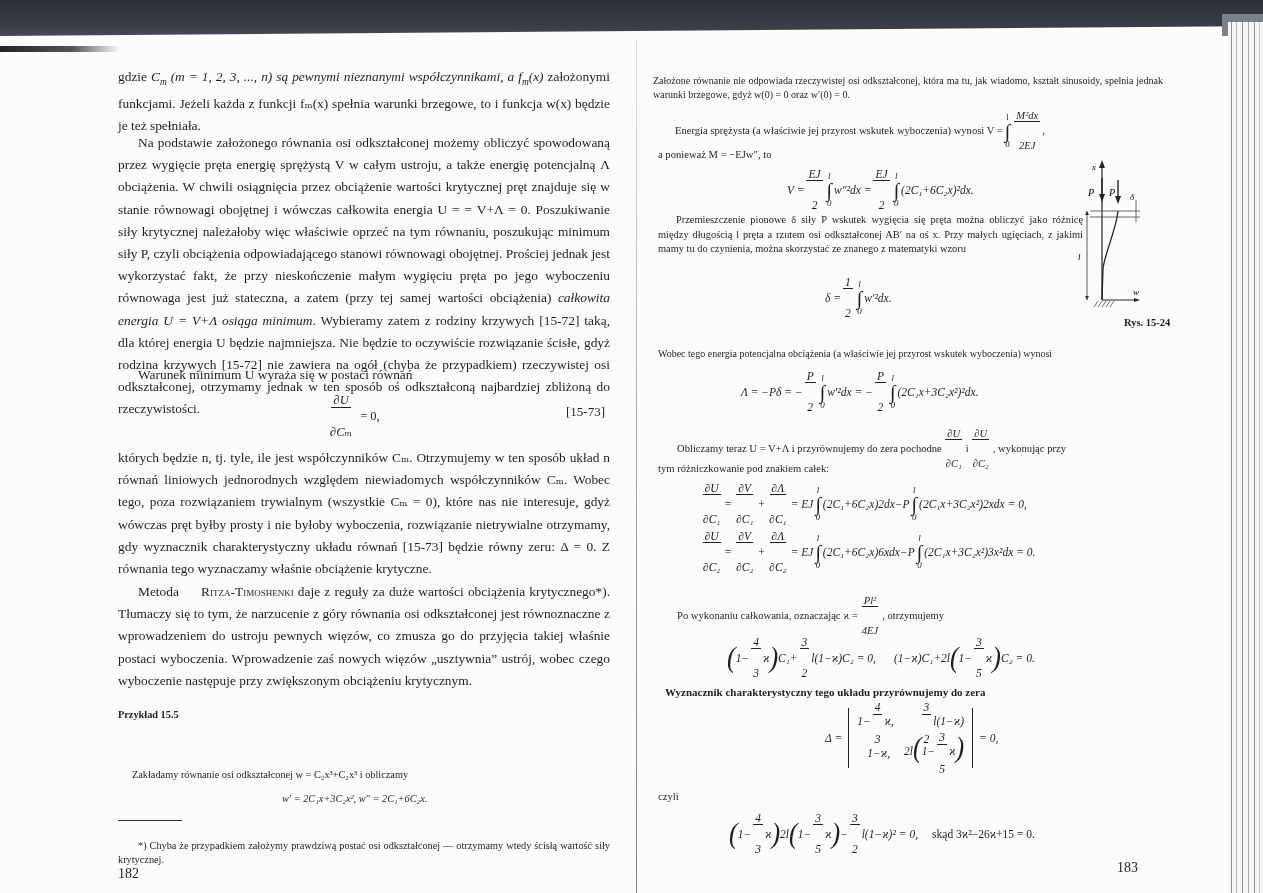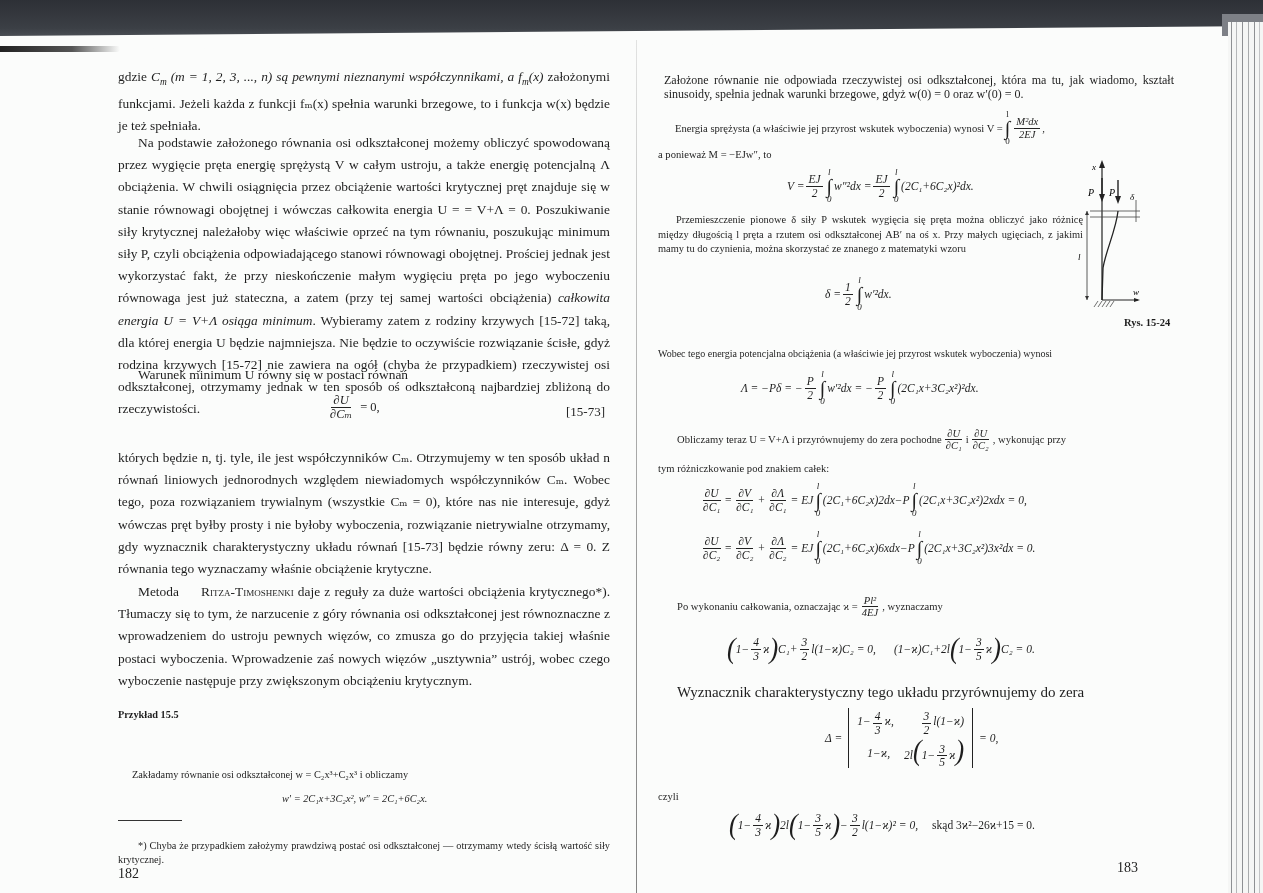--- a/index.html
+++ b/index.html
@@ -21,21 +21,21 @@
   .left-page{left:0;width:636px;}
   .right-page{left:637px;width:591px;}
 
   .p{position:absolute;font-size:13.4px;line-height:22.2px;text-align:justify;}
   .small{font-size:10.3px;line-height:13.6px;text-align:justify;position:absolute;}
   .indent{text-indent:20px;}
   .it{font-style:italic;}
   .sc{font-variant:small-caps;margin-left:18px;}
   .b{font-weight:bold;}
   .eq{position:absolute;font-size:12.5px;white-space:nowrap;display:flex;align-items:center;}
-  .frac{display:inline-flex;flex-direction:column;align-items:center;vertical-align:middle;margin:0 2px;line-height:1.05;}
+  .frac{display:inline-flex;flex-direction:column;align-items:center;vertical-align:middle;margin:0 2px;line-height:1.05;gap:18px;}
   .frac .n{border-bottom:1px solid #222;padding:0 2px;}
   .frac .d{padding:0 2px;}
   .int{display:inline-flex;flex-direction:column;align-items:center;vertical-align:middle;font-size:9px;line-height:1;margin:0 2px;}
   .int .s{font-size:20px;font-style:italic;line-height:18px;}
   .paren{font-size:26px;line-height:1;font-weight:300;transform:scaleY(1.1);display:inline-block;}
   .det{display:inline-flex;flex-direction:column;border-left:1.5px solid #222;border-right:1.5px solid #222;padding:0 8px;margin:0 6px;}
   .det .row{display:flex;align-items:center;gap:14px;height:30px;justify-content:space-between;}
   .pagenum{position:absolute;font-size:14px;}
   .rule{position:absolute;height:1px;background:#333;}
   sup,sub{font-size:70%;}
@@ -55,21 +55,21 @@
     <i style="left:26px"></i>
     <i style="left:31px;background:#c2c4c6"></i>
 </div>
 <div class="spine"></div>
 
 <div class="page left-page">
   <div class="p" style="left:118px;top:66px;width:492px;">
     <span>gdzie </span><span class="it">C</span><sub class="it">m</sub><span class="it"> (m = 1, 2, 3, ..., n) są pewnymi nieznanymi współczynnikami, a </span><span class="it">f</span><sub class="it">m</sub><span class="it">(x)</span><span> założonymi funkcjami. Jeżeli każda z funkcji fₘ(x) spełnia warunki brzegowe, to i funkcja w(x) będzie je też spełniała.</span>
   </div>
   <div class="p indent" style="left:118px;top:132px;width:492px;"><span>Na podstawie założonego równania osi odkształconej możemy obliczyć spowodowaną przez wygięcie pręta energię sprężystą V w całym ustroju, a także energię potencjalną Λ obciążenia. W chwili osiągnięcia przez obciążenie wartości krytycznej pręt znajduje się w stanie równowagi obojętnej i wówczas całkowita energia U = = V+Λ = 0. Poszukiwanie siły krytycznej należałoby więc właściwie oprzeć na tym równaniu, poszukując minimum siły P, czyli obciążenia odpowiadającego stanowi równowagi obojętnej. Prościej jednak jest wykorzystać fakt, że przy nieskończenie małym wygięciu pręta po jego wyboczeniu równowaga jest już stateczna, a zatem (przy tej samej wartości obciążenia) </span><span class="it">całkowita energia U = V+Λ osiąga minimum</span><span>. Wybieramy zatem z rodziny krzywych [15-72] taką, dla której energia U będzie najmniejsza. Nie będzie to oczywiście rozwiązanie ścisłe, gdyż rodzina krzywych [15-72] nie zawiera na ogół (chyba że przypadkiem) rzeczywistej osi odkształconej, otrzymamy jednak w ten sposób oś odkształconą najbardziej zbliżoną do rzeczywistości.</span></div>
-  <div class="p indent" style="left:118px;top:364px;width:492px;">Warunek minimum U równy się w postaci równań</div>
+  <div class="p indent" style="left:118px;top:364px;width:492px;">Warunek minimum U wyraża się w postaci równań</div>
 
   <div class="eq" style="left:326px;top:394px;">
     <span class="frac it">
         <span class="n">∂U</span>
         <span class="d">∂Cₘ</span>
       </span>
     <span style="margin-left:4px">= 0,</span>
   </div>
   <div class="eq" style="left:566px;top:404px;font-size:13px;">[15-73]</div>
 
@@ -81,21 +81,21 @@
   </div>
   <div class="small" style="left:132px;top:768px;width:480px;">Zakładamy równanie osi odkształconej w = C₂x³+C₂x³ i obliczamy</div>
   <div class="small it" style="left:282px;top:792px;width:320px;">w′ = 2C₁x+3C₂x²,    w″ = 2C₁+6C₂x.</div>
 
   <div class="rule" style="left:118px;top:820px;width:64px;"></div>
   <div class="small indent" style="left:118px;top:823px;width:492px;margin-top:16px;">*) Chyba że przypadkiem założymy prawdziwą postać osi odkształconej — otrzymamy wtedy ścisłą wartość siły krytycznej.</div>
   <div class="pagenum" style="left:118px;top:866px;">182</div>
 </div>
 
 <div class="page right-page">
-  <div class="small" style="left:27px;top:74px;width:510px;font-size:12px;">Założone równanie nie odpowiada rzeczywistej osi odkształconej, która ma tu, jak wiadomo, kształt sinusoidy, spełnia jednak warunki brzegowe, gdyż w(0) = 0 oraz w′(0) = 0.</div>
+  <div class="small" style="left:16px;top:74px;width:510px;font-size:10px;">Założone równanie nie odpowiada rzeczywistej osi odkształconej, która ma tu, jak wiadomo, kształt sinusoidy, spełnia jednak warunki brzegowe, gdyż w(0) = 0 oraz w′(0) = 0.</div>
 
   <div class="eq" style="left:38px;top:110px;font-size:10.6px;">
     <span>Energia sprężysta (a właściwie jej przyrost wskutek wyboczenia) wynosi V =</span>
     <span class="int">
         <span>l</span>
         <span class="s">∫</span>
         <span>0</span>
       </span>
     <span class="frac it">
         <span class="n">M²dx</span>
@@ -272,21 +272,21 @@
       </span>
     <span>(2C₁x+3C₂x²)3x²dx = 0.</span>
   </div>
 
   <div class="eq" style="left:40px;top:595px;font-size:10.6px;">
     <span>Po wykonaniu całkowania, oznaczając ϰ =</span>
     <span class="frac it">
         <span class="n">Pl²</span>
         <span class="d">4EJ</span>
       </span>
-    <span>, wyznaczamy</span>
+    <span>, otrzymujemy</span>
   </div>
 
   <div class="eq it" style="left:90px;top:636px;font-size:11.5px;">
     <span class="paren">(</span>
       <span>1−</span>
     <span class="frac">
         <span class="n">4</span>
         <span class="d">3</span>
       </span>
     <span>ϰ</span>
@@ -303,21 +303,21 @@
       <span>1−</span>
     <span class="frac">
         <span class="n">3</span>
         <span class="d">5</span>
       </span>
     <span>ϰ</span>
       <span class="paren">)</span>
     <span>C₂ = 0.</span>
   </div>
 
-  <div class="small" style="left:40px;top:686px;font-size:15px;">Wyznacznik charakterystyczny tego układu przyrównujemy do zera</div>
+  <div class="small" style="left:28px;top:686px;font-size:11px;font-weight:bold;">Wyznacznik charakterystyczny tego układu przyrównujemy do zera</div>
 
   <div class="eq it" style="left:188px;top:708px;font-size:11.5px;">
     <span>Δ =</span>
     <span class="det">
       <span class="row">
         <span><span>1−</span><span class="frac">
               <span class="n">4</span>
               <span class="d">3</span>
             </span><span>ϰ,</span></span>
         <span><span class="frac">

